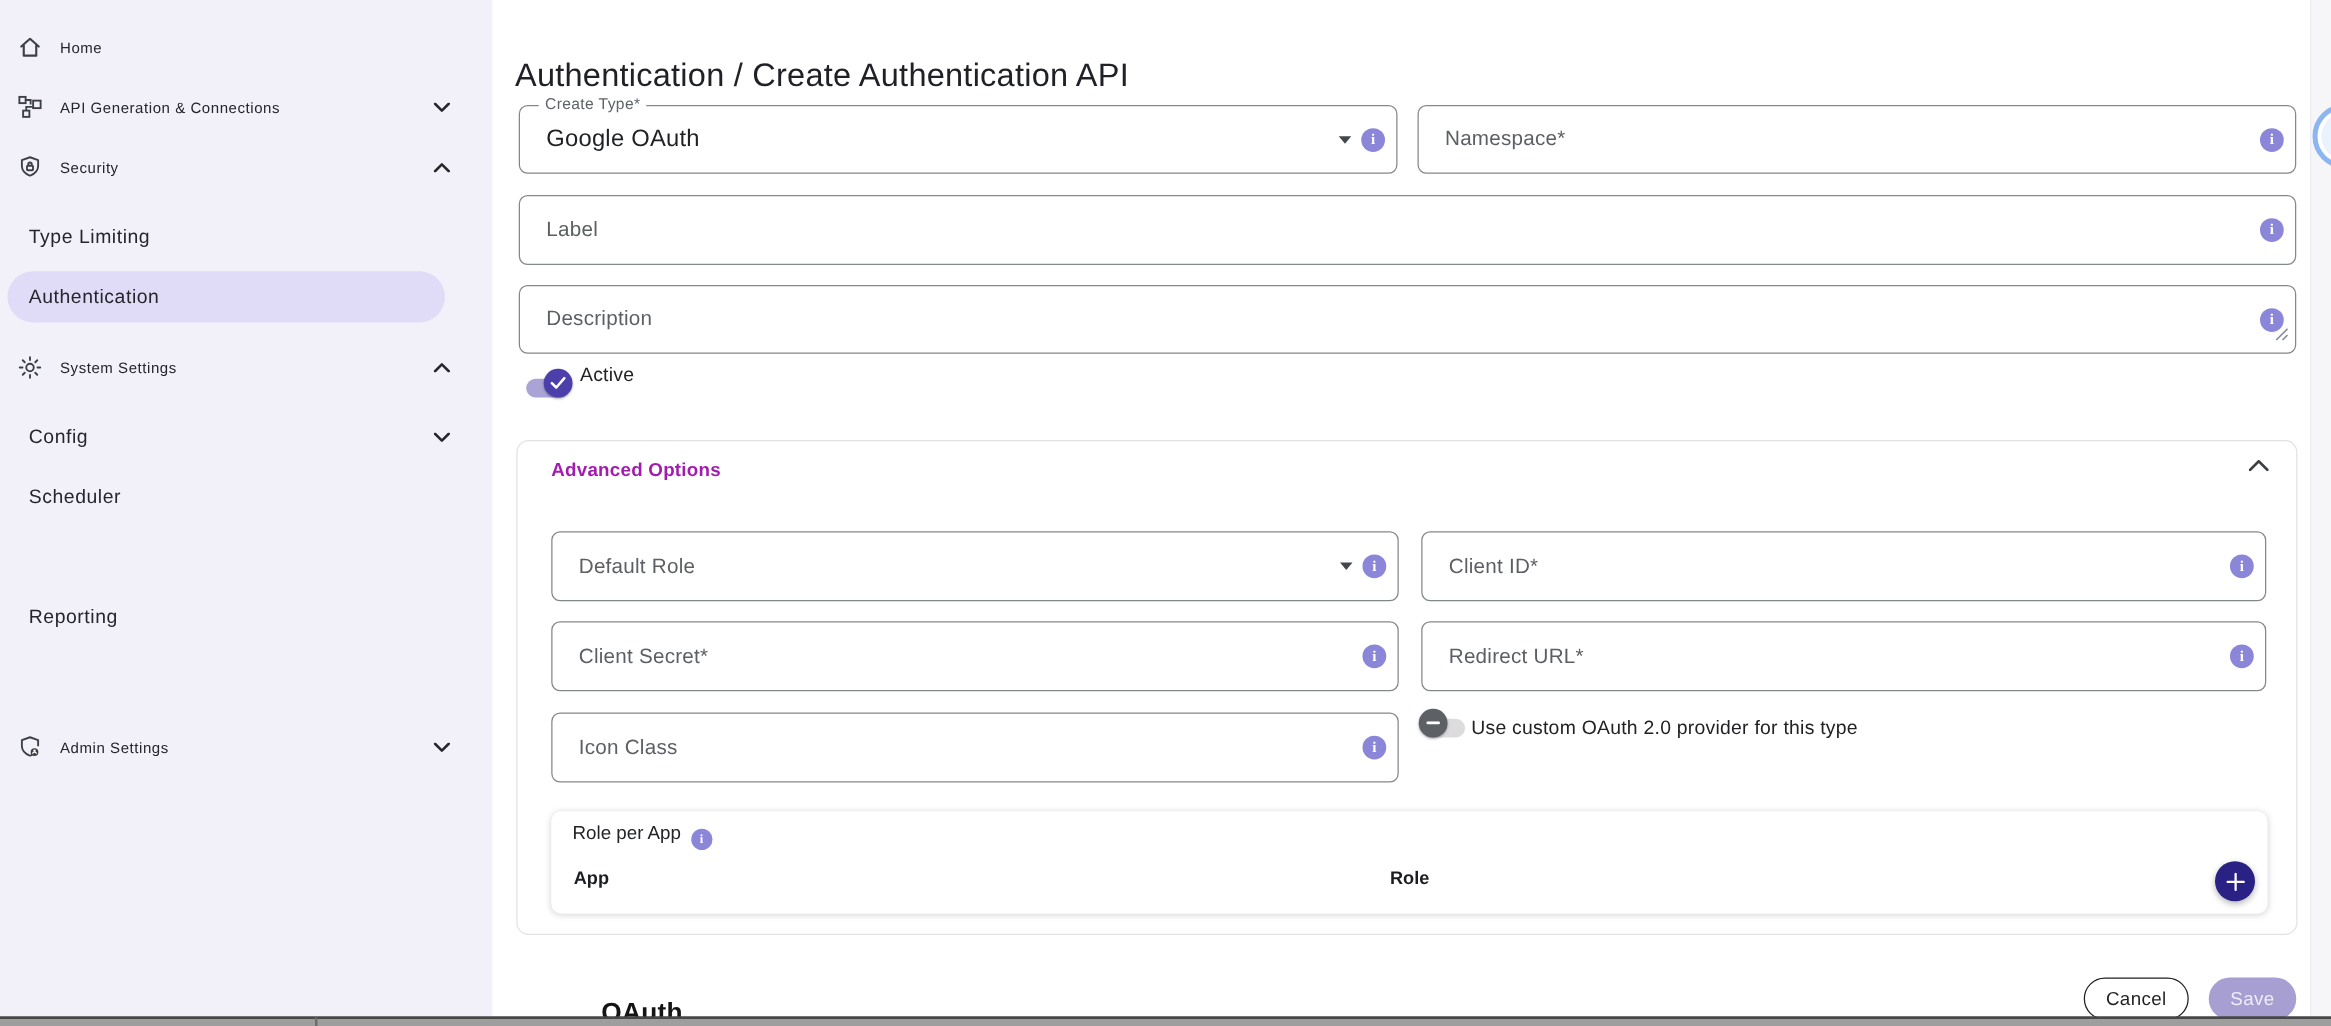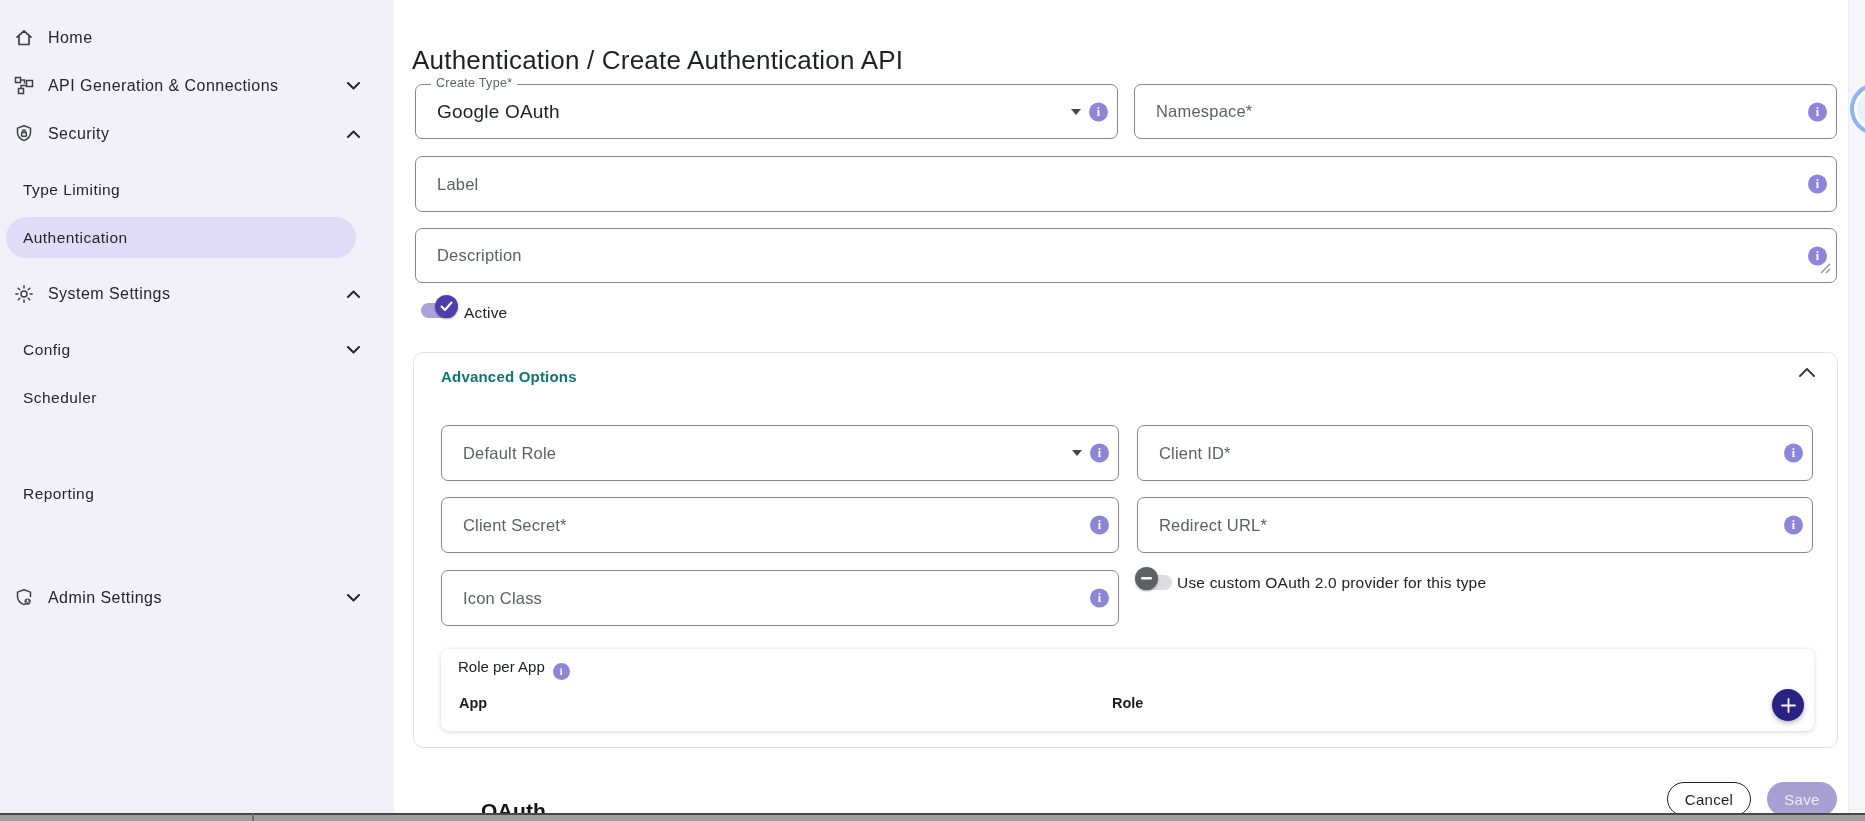--- a/index.html
+++ b/index.html
@@ -4,21 +4,21 @@
 <style>
   html,body{margin:0;padding:0}
   body{
     width:1865px;height:821px;position:relative;overflow:hidden;
     background:#ffffff;font-family:"Liberation Sans",sans-serif;color:#202124;
   }
   
   .sidebar{position:absolute;left:0;top:0;width:394px;height:813px;background:#f2f1fa;}
   .nav-row{position:absolute;left:0;width:394px;height:41px;display:flex;align-items:center;cursor:pointer;}
   .nav-row .icon{width:22px;height:22px;margin-left:13px;margin-right:13px;flex:0 0 auto;display:flex;align-items:center;justify-content:center;}
-  .nav-label{font-size:16px;letter-spacing:.45px;color:#25262b;white-space:nowrap;}
+  .nav-label{font-size:12px;letter-spacing:.45px;color:#25262b;white-space:nowrap;}
   .nav-sub .nav-label{margin-left:23px;font-size:15.5px;}
   .nav-chevron{position:absolute;right:34px;top:50%;transform:translateY(-50%);display:flex;}
   .nav-active-pill{position:absolute;left:6px;top:217px;width:350px;height:41px;background:#e0dcf8;border-radius:21px;}
   
   .main{position:absolute;left:394px;top:0;width:1471px;height:813px;background:#fff;}
   .gutter{position:absolute;left:1848px;top:0;width:17px;height:813px;background:#f6f6f9;border-left:1px solid #ececf2;}
   .page-title{position:absolute;left:412px;top:28px;font-size:26px;font-weight:500;color:#1f2126;letter-spacing:.2px;}
   
   .field{position:absolute;background:#fff;border:1px solid #84878c;border-radius:7px;box-sizing:border-box;}
   .field input{position:absolute;left:0;top:0;width:100%;height:100%;border:none;outline:none;background:transparent;
@@ -37,21 +37,21 @@
   .toggle{position:absolute;cursor:pointer;}
   .toggle .track{position:absolute;left:0;top:4px;width:35px;height:15px;border-radius:8px;}
   .toggle .thumb{position:absolute;top:-4px;width:23px;height:23px;border-radius:50%;display:flex;align-items:center;justify-content:center;box-shadow:0 1px 2px rgba(0,0,0,.35);}
   .toggle.on .track{background:#aaa3d6;}
   .toggle.on .thumb{left:14px;background:#4c3fab;}
   .toggle.off .track{background:#dcdcdf;}
   .toggle.off .thumb{left:-2px;background:#5d6166;}
   .toggle-label{font-size:15.5px;color:#212226;letter-spacing:.2px;}
   
   .adv-card{position:absolute;left:413px;top:352px;width:1425px;height:396px;border:1px solid #e2e2e6;border-radius:10px;background:#fff;box-sizing:border-box;}
-  .adv-title{position:absolute;left:27px;top:15px;font-size:15px;font-weight:700;color:#0f766e;letter-spacing:.2px;}
+  .adv-title{position:absolute;left:27px;top:15px;font-size:15px;font-weight:700;color:#a21caf;letter-spacing:.2px;}
   .adv-collapse{position:absolute;right:22px;top:15px;cursor:pointer;display:flex;}
   .rpa-panel{position:absolute;left:27px;top:296px;width:1373px;height:82px;background:#fff;border-radius:8px;
     box-shadow:0 1px 5px rgba(60,60,80,.22);}
   .rpa-title{position:absolute;left:17px;top:9px;font-size:15px;font-weight:500;color:#222327;}
   .rpa-col{position:absolute;top:46px;font-size:14.5px;font-weight:700;color:#1c1d21;}
   .plus-btn{position:absolute;right:10px;top:40px;width:32px;height:32px;border-radius:50%;background:#2a2185;border:none;cursor:pointer;
     display:flex;align-items:center;justify-content:center;box-shadow:0 2px 5px rgba(0,0,0,.3);}
   
   .btn{position:absolute;top:782px;height:34px;border-radius:17px;font-family:"Liberation Sans",sans-serif;
     font-size:15px;display:flex;align-items:center;justify-content:center;cursor:pointer;box-sizing:border-box;letter-spacing:.3px;}
@@ -207,21 +207,21 @@
 </div>
 
 <div class="toggle on" style="left:421px;top:299px;width:40px;height:23px">
   <span class="track"></span>
   <span class="thumb">
     <svg width="13" height="11" viewBox="0 0 13 11" fill="none" stroke="#fff" stroke-width="2" stroke-linecap="round" stroke-linejoin="round">
         <path d="M1.5 5.5l3.5 3.5L11.5 1.5"></path>
       </svg>
   </span>
 </div>
-<span class="toggle-label" style="position:absolute;left:464px;top:304px">Active</span>
+<span class="toggle-label" style="position:absolute;left:464px;top:292px">Active</span>
 
 <section class="adv-card">
   <span class="adv-title">Advanced Options</span>
   <span class="adv-collapse">
     <svg width="16" height="9" viewBox="0 0 16 9" fill="none" stroke="#3c4043" stroke-width="2" stroke-linecap="round" stroke-linejoin="round">
         <path d="M1 8l7-7 7 7"></path>
       </svg>
   </span>
 
   <div class="field" style="left:27px;top:72px;width:678px;height:56px">

